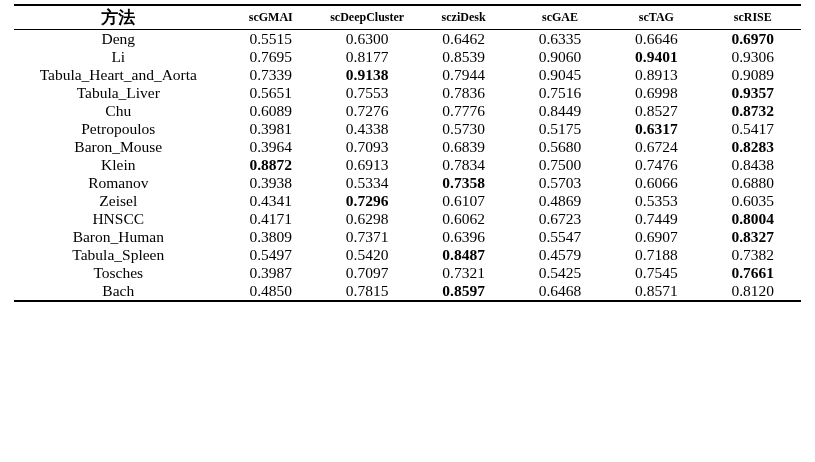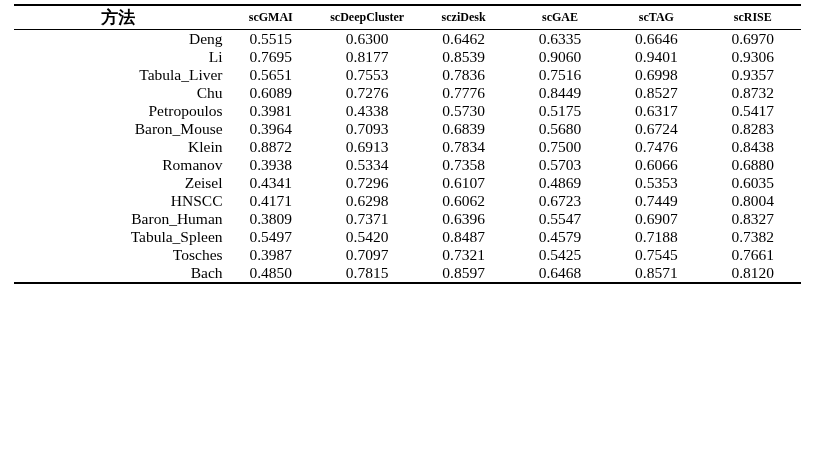--- a/index.html
+++ b/index.html
@@ -57,24 +57,24 @@
     font-size: 17px;
     font-weight: bold;
   }
   tbody td {
     font-size: 15.5px;
     text-align: center;
     padding: 2.5px 0 2.5px 0;
     white-space: nowrap;
   }
   tbody td.name {
-    text-align: right;
+    text-align: center;
   }
   .v-bold {
-    font-weight: normal;
+    font-weight: bold;
   }
   .v-ul {
     text-underline-offset: 1.5px;
   }
   col.c-name { width: 26.5%; }
   col.c-val { width: 12.25%; }
 </style>
 </head>
 <body>
 
@@ -119,20 +119,29 @@
         <tr>
           <td class="name">Li</td>
           <td>0.7695</td>
           <td>0.8177</td>
           <td>0.8539</td>
           <td>0.9060</td>
           <td class="v-bold">0.9401</td>
           <td class="v-ul">0.9306</td>
         </tr>
         <tr>
+          <td class="name">Tabula_Heart_and_Aorta</td>
+          <td>0.7339</td>
+          <td class="v-bold">0.9138</td>
+          <td>0.7944</td>
+          <td>0.9045</td>
+          <td>0.8913</td>
+          <td class="v-ul">0.9089</td>
+        </tr>
+        <tr>
           <td class="name">Tabula_Liver</td>
           <td>0.5651</td>
           <td>0.7553</td>
           <td class="v-ul">0.7836</td>
           <td>0.7516</td>
           <td>0.6998</td>
           <td class="v-bold">0.9357</td>
         </tr>
         <tr>
           <td class="name">Chu</td>

